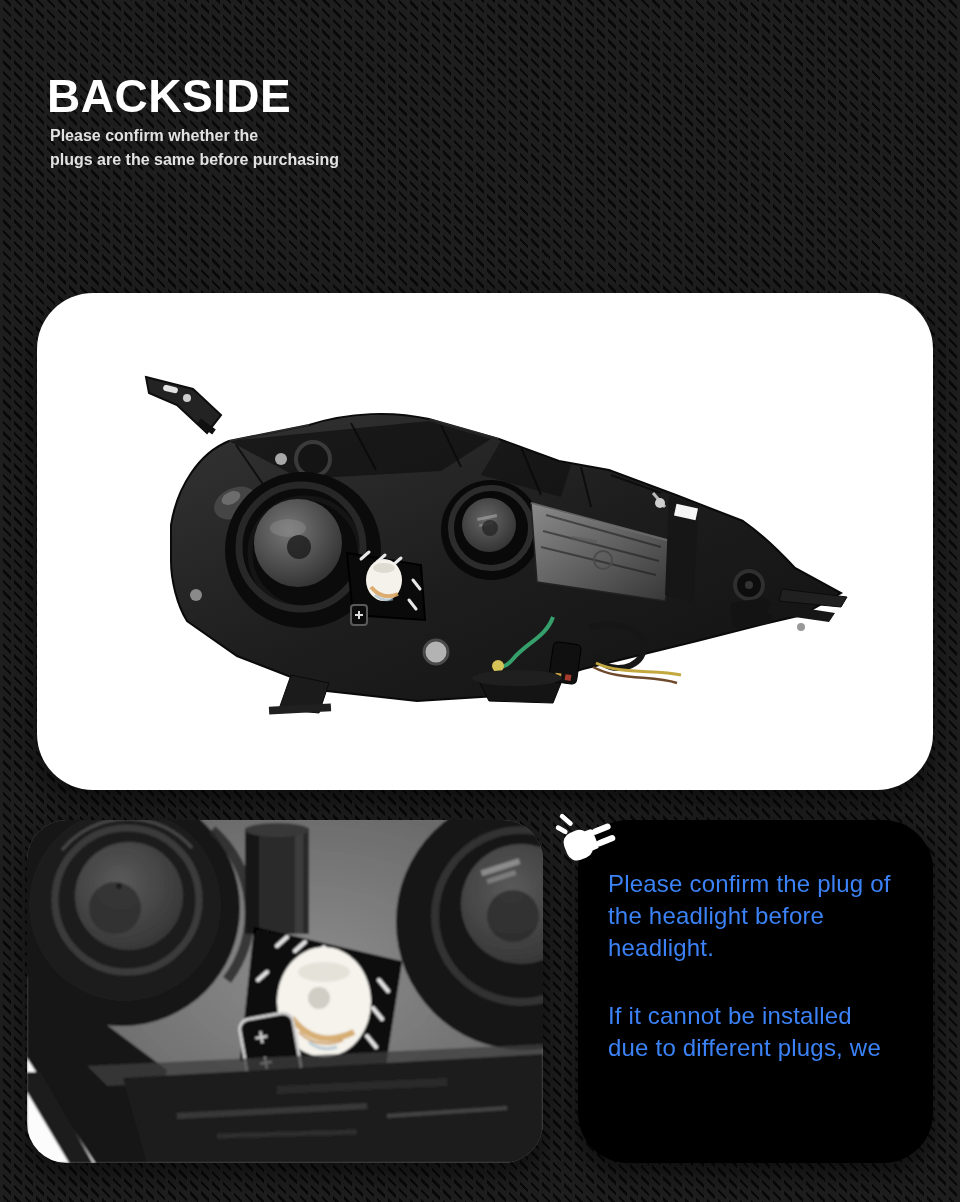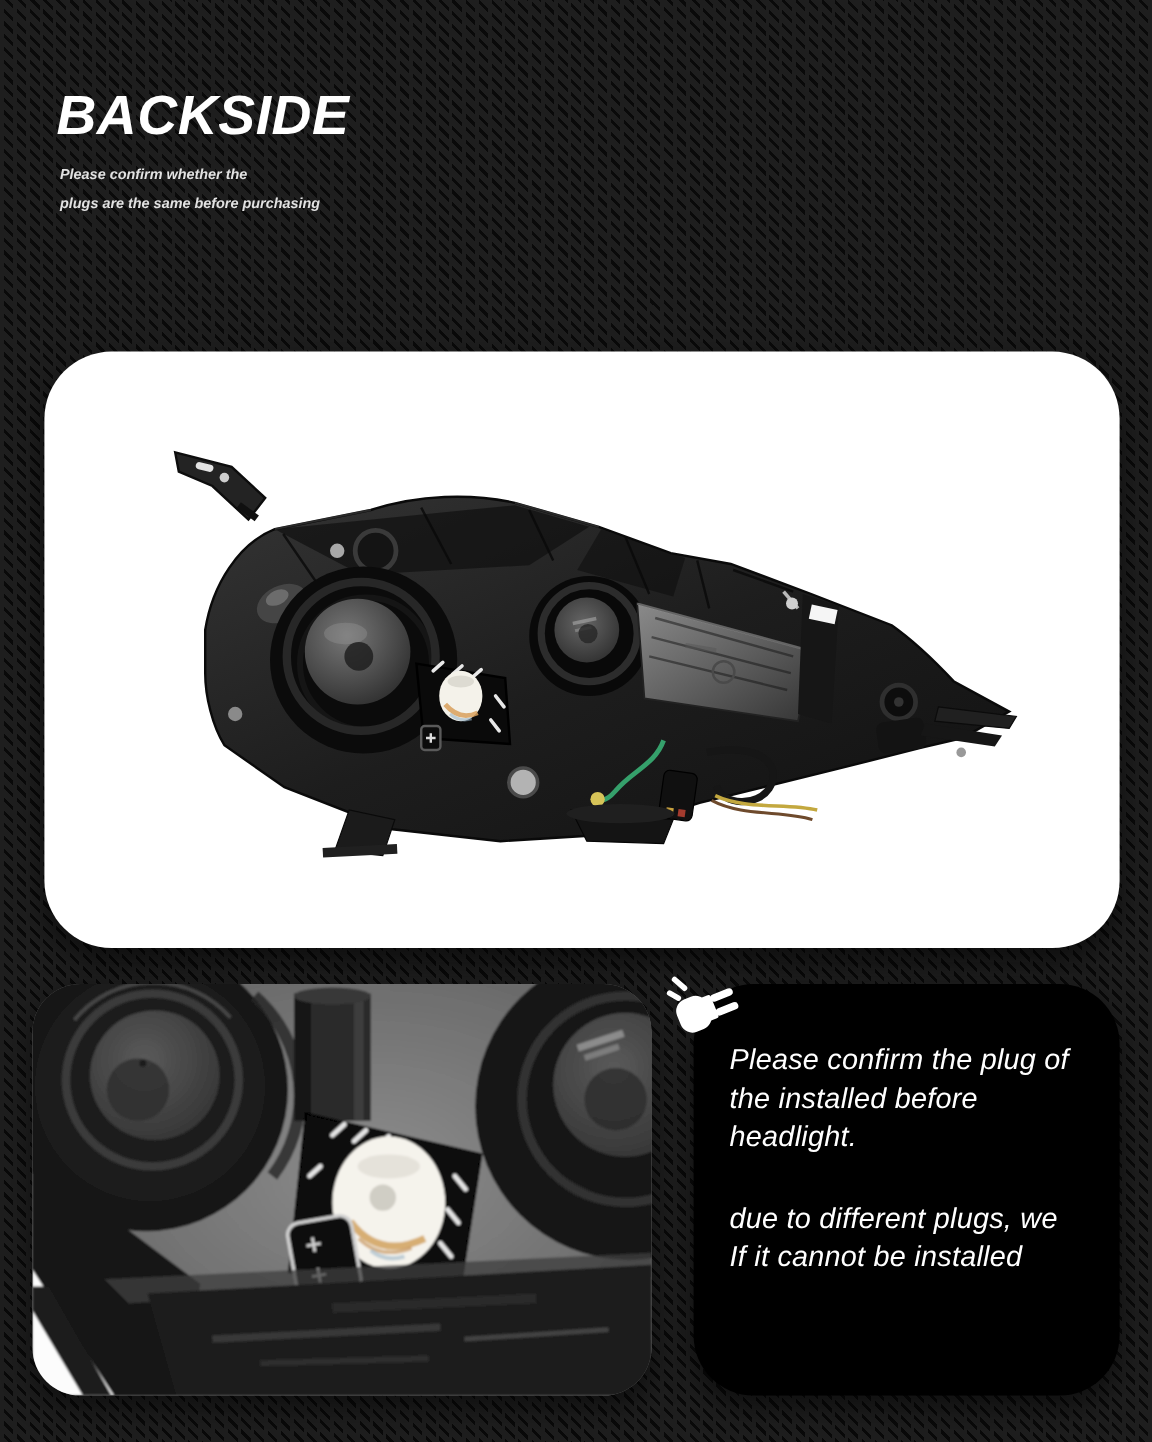--- a/index.html
+++ b/index.html
@@ -3,49 +3,48 @@
 <meta charset="utf-8">
 <style>
   html,body{margin:0;padding:0;background:#161616;}
   .page{
     position:relative;width:960px;height:1202px;overflow:hidden;
     font-family:"Liberation Sans","DejaVu Sans",sans-serif;
     background-color:#1e1e1e;
     background-image:
       repeating-linear-gradient(90deg,#1e1e1e 0 3px,rgba(30,30,30,0) 3px 11px),
       repeating-linear-gradient(45deg,rgba(0,0,0,0) 0 5px,rgba(6,6,6,.85) 5px 7.5px);
-    font-style: italic;
   }
   .title{
     position:absolute;left:47px;top:69px;margin:0;
     font-size:46px;font-weight:bold;color:#ffffff;letter-spacing:.5px;
   }
   .subtitle{
-    position:absolute;left:50px;top:134px;
-    font-size:12px;font-weight:bold;color:#e2e2e2;line-height:23.5px;
+    position:absolute;left:50px;top:124px;
+    font-size:16px;font-weight:bold;color:#e2e2e2;line-height:23.5px;
   }
   .subtitle div{white-space:nowrap;}
   .panel{position:absolute;}
   .main-panel{
     left:37px;top:293px;width:896px;height:497px;border-radius:56px;
     background:#ffffff;box-shadow:0 10px 24px rgba(0,0,0,.55);
   }
   .main-photo{position:absolute;left:104px;top:82px;width:710px;height:340px;}
   .detail-panel{
     left:27px;top:820px;width:516px;height:343px;border-radius:40px;
     background:#6f6f6f;overflow:hidden;box-shadow:0 10px 24px rgba(0,0,0,.5);
   }
   .detail-photo{position:absolute;left:0;top:0;width:516px;height:343px;}
   .notice-panel{
     left:578px;top:820px;width:355px;height:343px;border-radius:50px;
     background:#000000;box-sizing:border-box;padding:48px 20px 0 30px;
     box-shadow:0 10px 24px rgba(0,0,0,.5);
   }
   .nline{
-    font-size:24px;line-height:32px;color:#ffffff;white-space:nowrap;letter-spacing:.2px;
+    font-size:24px;line-height:32px;color:#3b82f6;white-space:nowrap;letter-spacing:.2px;
   }
   .para2{margin-top:36px;}
   .plug-icon{position:absolute;left:554px;top:808px;width:68px;height:62px;z-index:5;}
 </style>
 </head>
 <body>
 
 <div class="page">
 
   <h1 class="title">BACKSIDE</h1>
@@ -225,26 +224,26 @@
 
         <path d="M0,238 L68,343 L0,343 Z" fill="#fcfcfc"></path>
         <path d="M14,252 L66,343 L42,343 L0,272 L0,252 Z" fill="#1a1a1a"></path>
       </g>
     </svg>
   </div>
 
   <div class="panel notice-panel">
     <div class="para">
       <div class="nline">Please confirm the plug of</div>
-      <div class="nline">the installed before</div>
+      <div class="nline">the headlight before</div>
       <div class="nline">headlight.</div>
     </div>
     <div class="para para2">
+      <div class="nline">If it cannot be installed</div>
       <div class="nline">due to different plugs, we</div>
-      <div class="nline">If it cannot be installed</div>
     </div>
   </div>
 
   <svg class="plug-icon" viewBox="0 0 64 60" xmlns="http://www.w3.org/2000/svg">
     <g fill="#ffffff" transform="rotate(-22 32 30)">
       <rect x="8" y="18" width="26" height="28" rx="10"></rect>
       <rect x="30" y="22" width="9" height="20" rx="2"></rect>
       <rect x="38" y="23" width="19" height="6" rx="3"></rect>
       <rect x="38" y="35" width="19" height="6" rx="3"></rect>
     </g>

